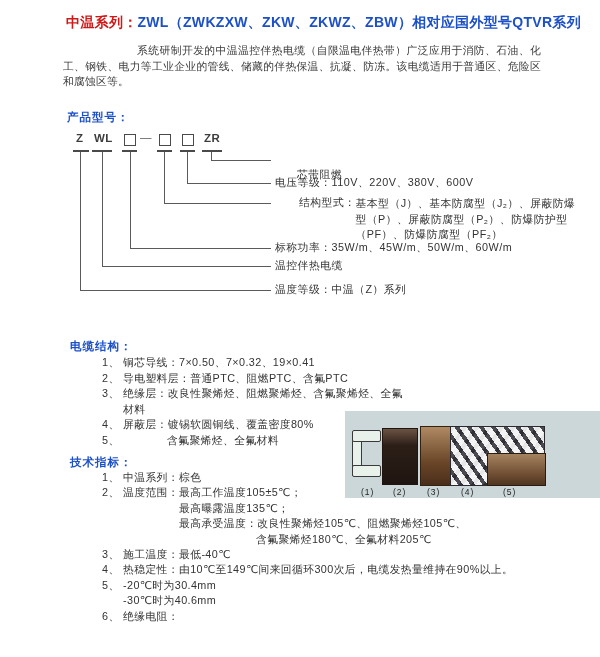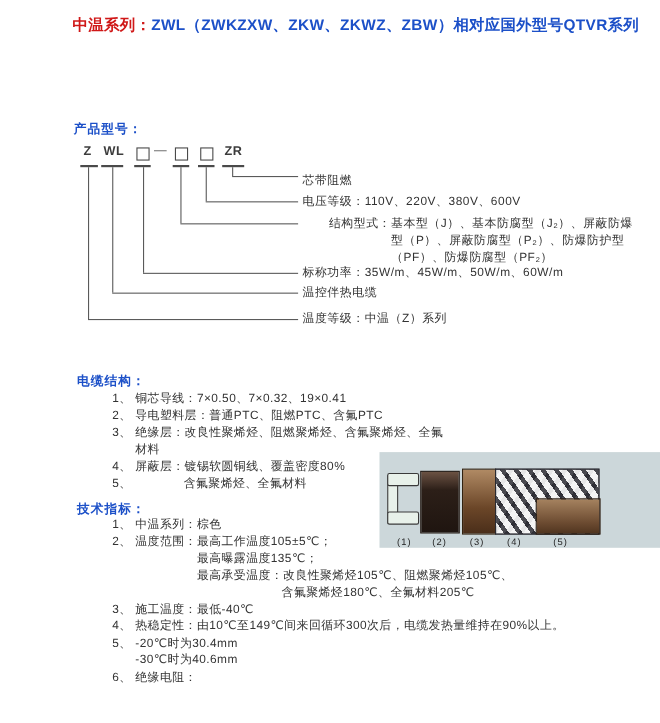--- a/index.html
+++ b/index.html
@@ -36,21 +36,21 @@
   .ul-s2{left:93px;width:15px;} .ul-s3{left:116px;width:15px;} .ul-zr{left:138px;width:20px;}
   .vl{position:absolute;width:1px;background:#5a5a5a;top:21px;}
   .vl-z{left:16px;height:138px;} .vl-wl{left:38px;height:114px;} .vl-s1{left:66px;height:96px;}
   .vl-s2{left:100px;height:51px;} .vl-s3{left:123px;height:31px;} .vl-zr{left:147px;height:8px;}
   .hl{position:absolute;height:1px;background:#5a5a5a;}
   .hl-1{top:29px;left:147px;width:60px;} .hl-2{top:52px;left:123px;width:84px;}
   .hl-3{top:72px;left:100px;width:107px;} .hl-4{top:117px;left:66px;width:141px;}
   .hl-5{top:135px;left:38px;width:169px;} .hl-6{top:159px;left:16px;width:191px;}
   .callout{position:absolute;left:211px;font-size:10.8px;color:#333;letter-spacing:.5px;
            white-space:nowrap;}
-  .co-1{top:26px;} .co-2{top:45px;} .co-3{top:65px;display:flex;white-space:normal;margin-left:24px;}
+  .co-1{top:37px;margin-left:22px;} .co-2{top:45px;} .co-3{top:65px;display:flex;white-space:normal;margin-left:24px;}
   .co-4{top:110px;} .co-5{top:128px;} .co-6{top:152px;}
   .co-3 .co-label{white-space:nowrap;flex:none;}
   .co-3 .co-text{width:228px;line-height:15.5px;}
 
   
   .clist{position:absolute;left:102px;top:355px;width:310px;font-size:10.8px;
          line-height:15.6px;letter-spacing:.4px;color:#333;}
   .citem{display:flex;}
   .cno{width:21px;flex:none;}
   .ctext{flex:1;}
@@ -87,20 +87,21 @@
 </style>
 </head>
 <body>
 
 <div id="page">
 
   <div class="title">
     <span class="red">中温系列：</span><span class="blue">ZWL（ZWKZXW、ZKW、ZKWZ、ZBW）相对应国外型号QTVR系列</span>
   </div>
 
+  <div class="intro">系统研制开发的中温温控伴热电缆（自限温电伴热带）广泛应用于消防、石油、化工、钢铁、电力等工业企业的管线、储藏的伴热保温、抗凝、防冻。该电缆适用于普通区、危险区和腐蚀区等。</div>
 
   <div id="model-heading" class="sec-heading">产品型号：</div>
 
   <div class="diagram">
     <span class="cp cp-z">Z</span>
     <span class="cp cp-wl">WL</span>
     <span class="sq sq1"></span>
     <span class="cp cp-dash">—</span>
     <span class="sq sq2"></span>
     <span class="sq sq3"></span>

